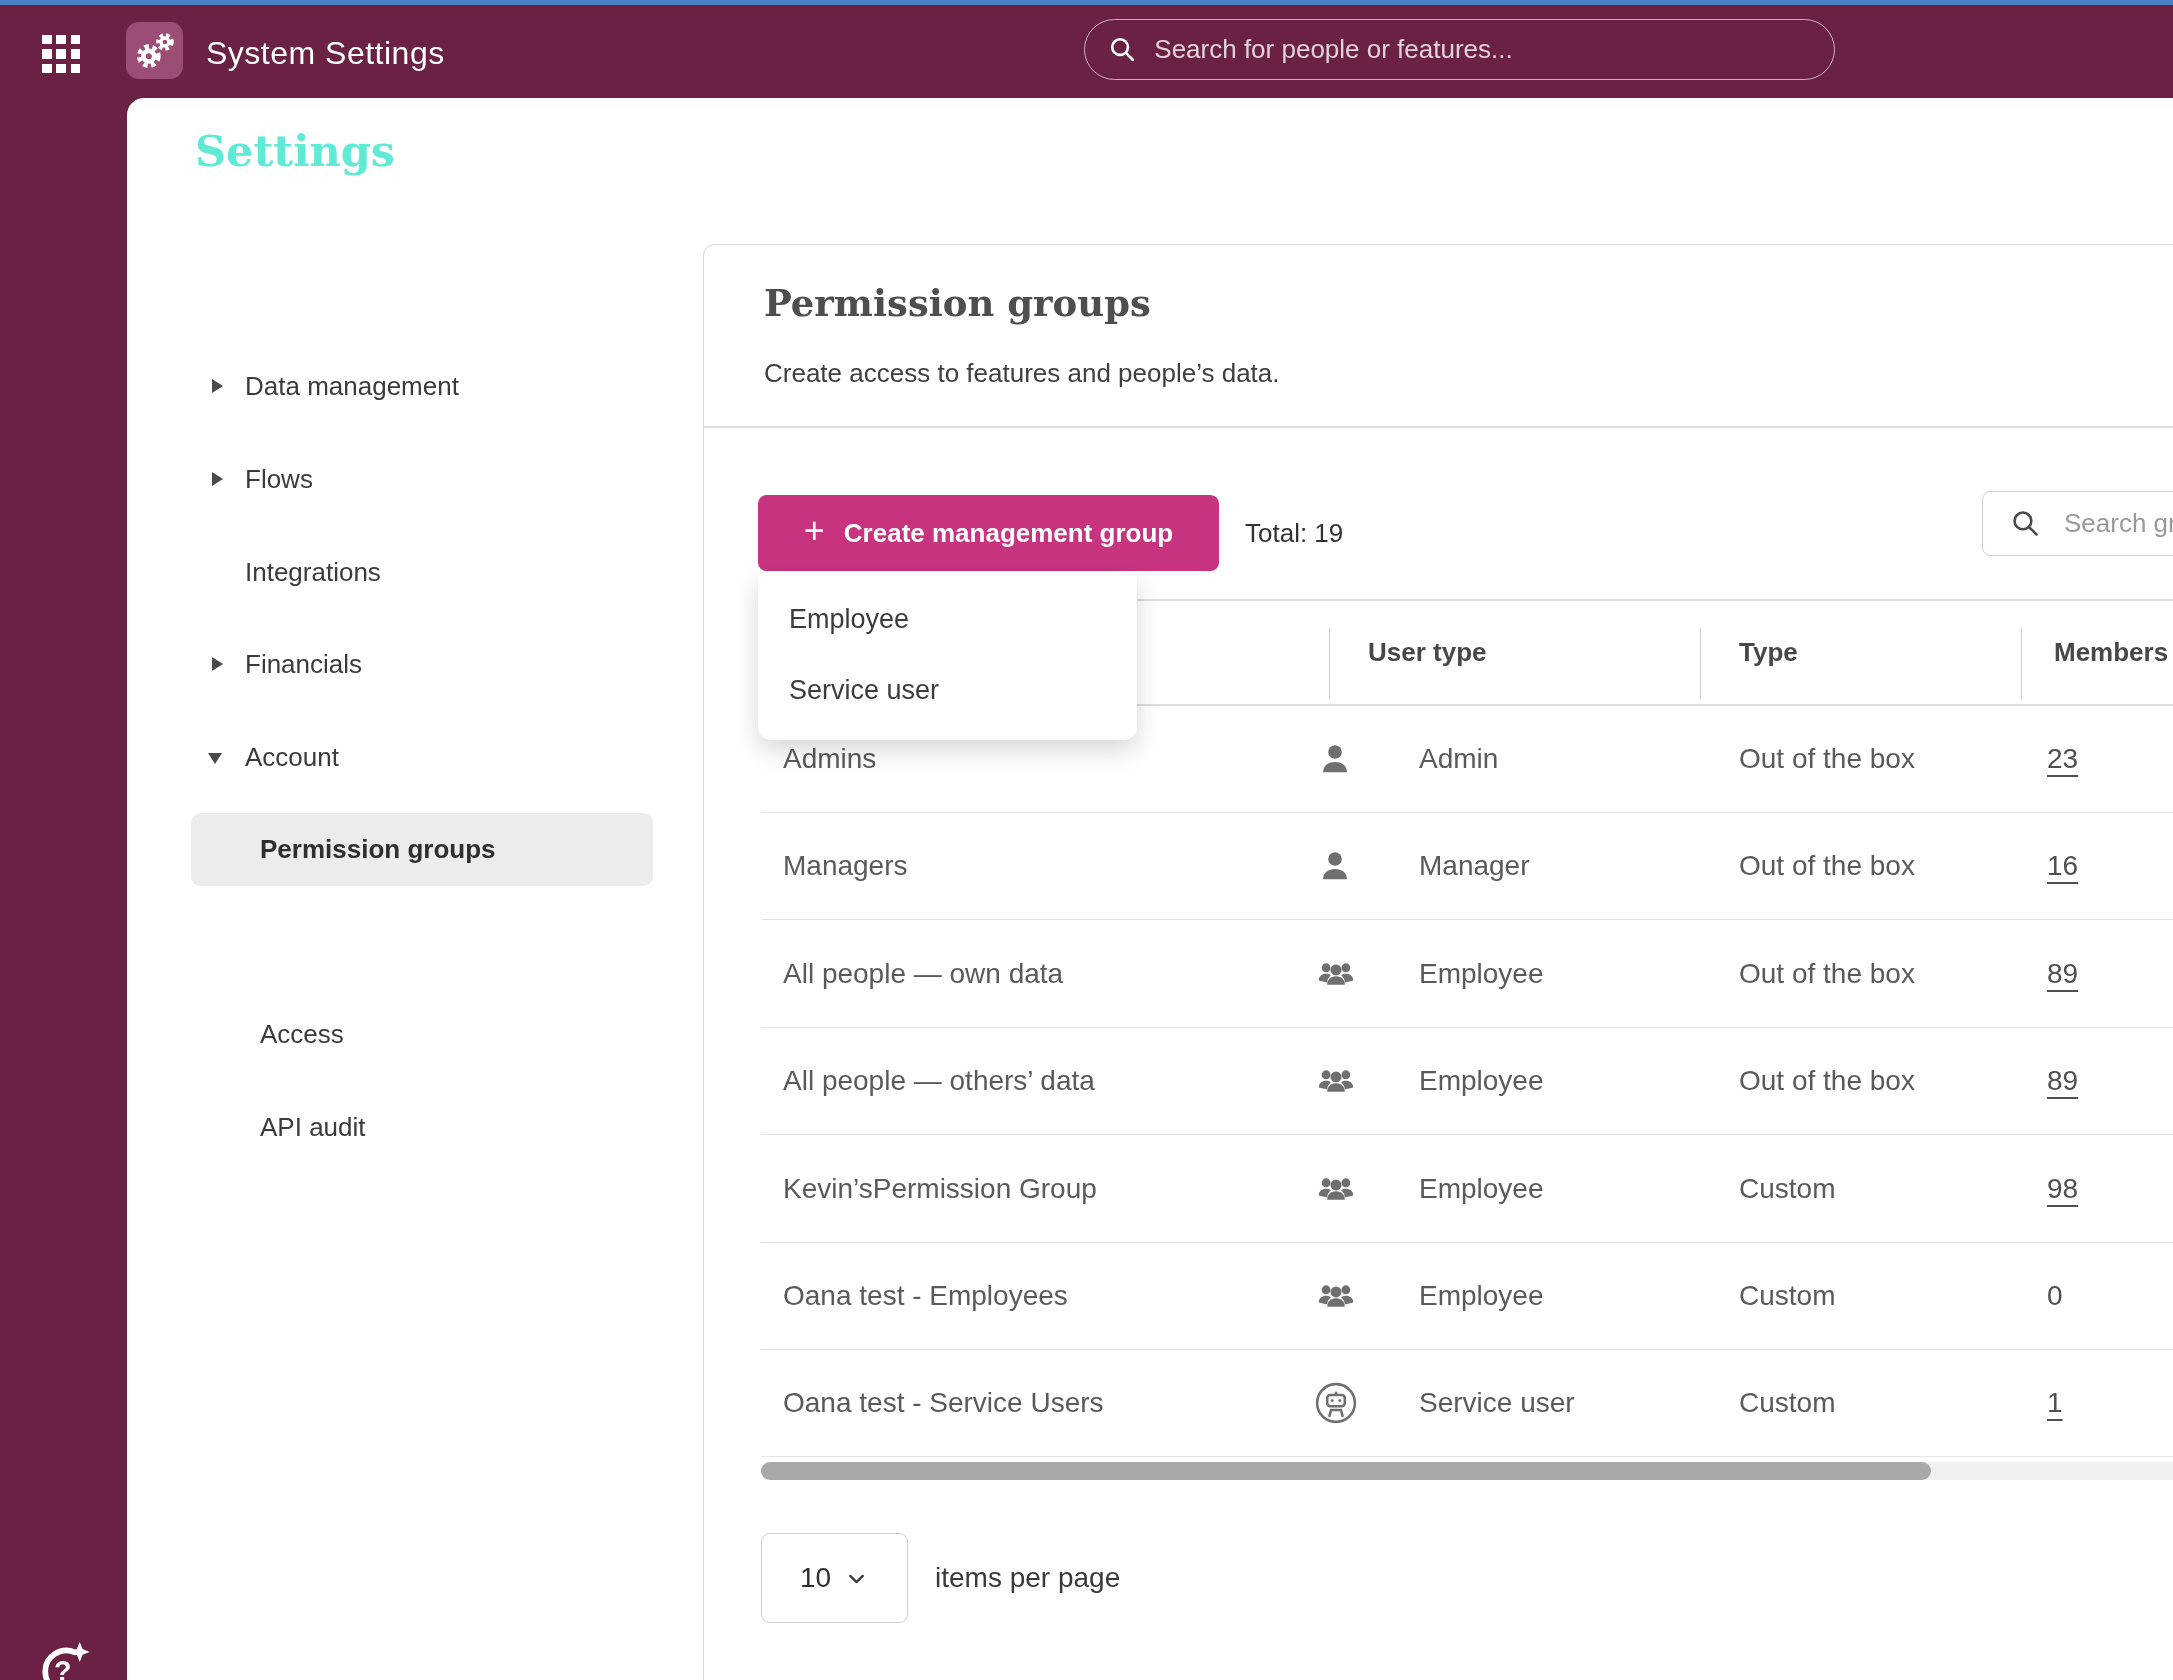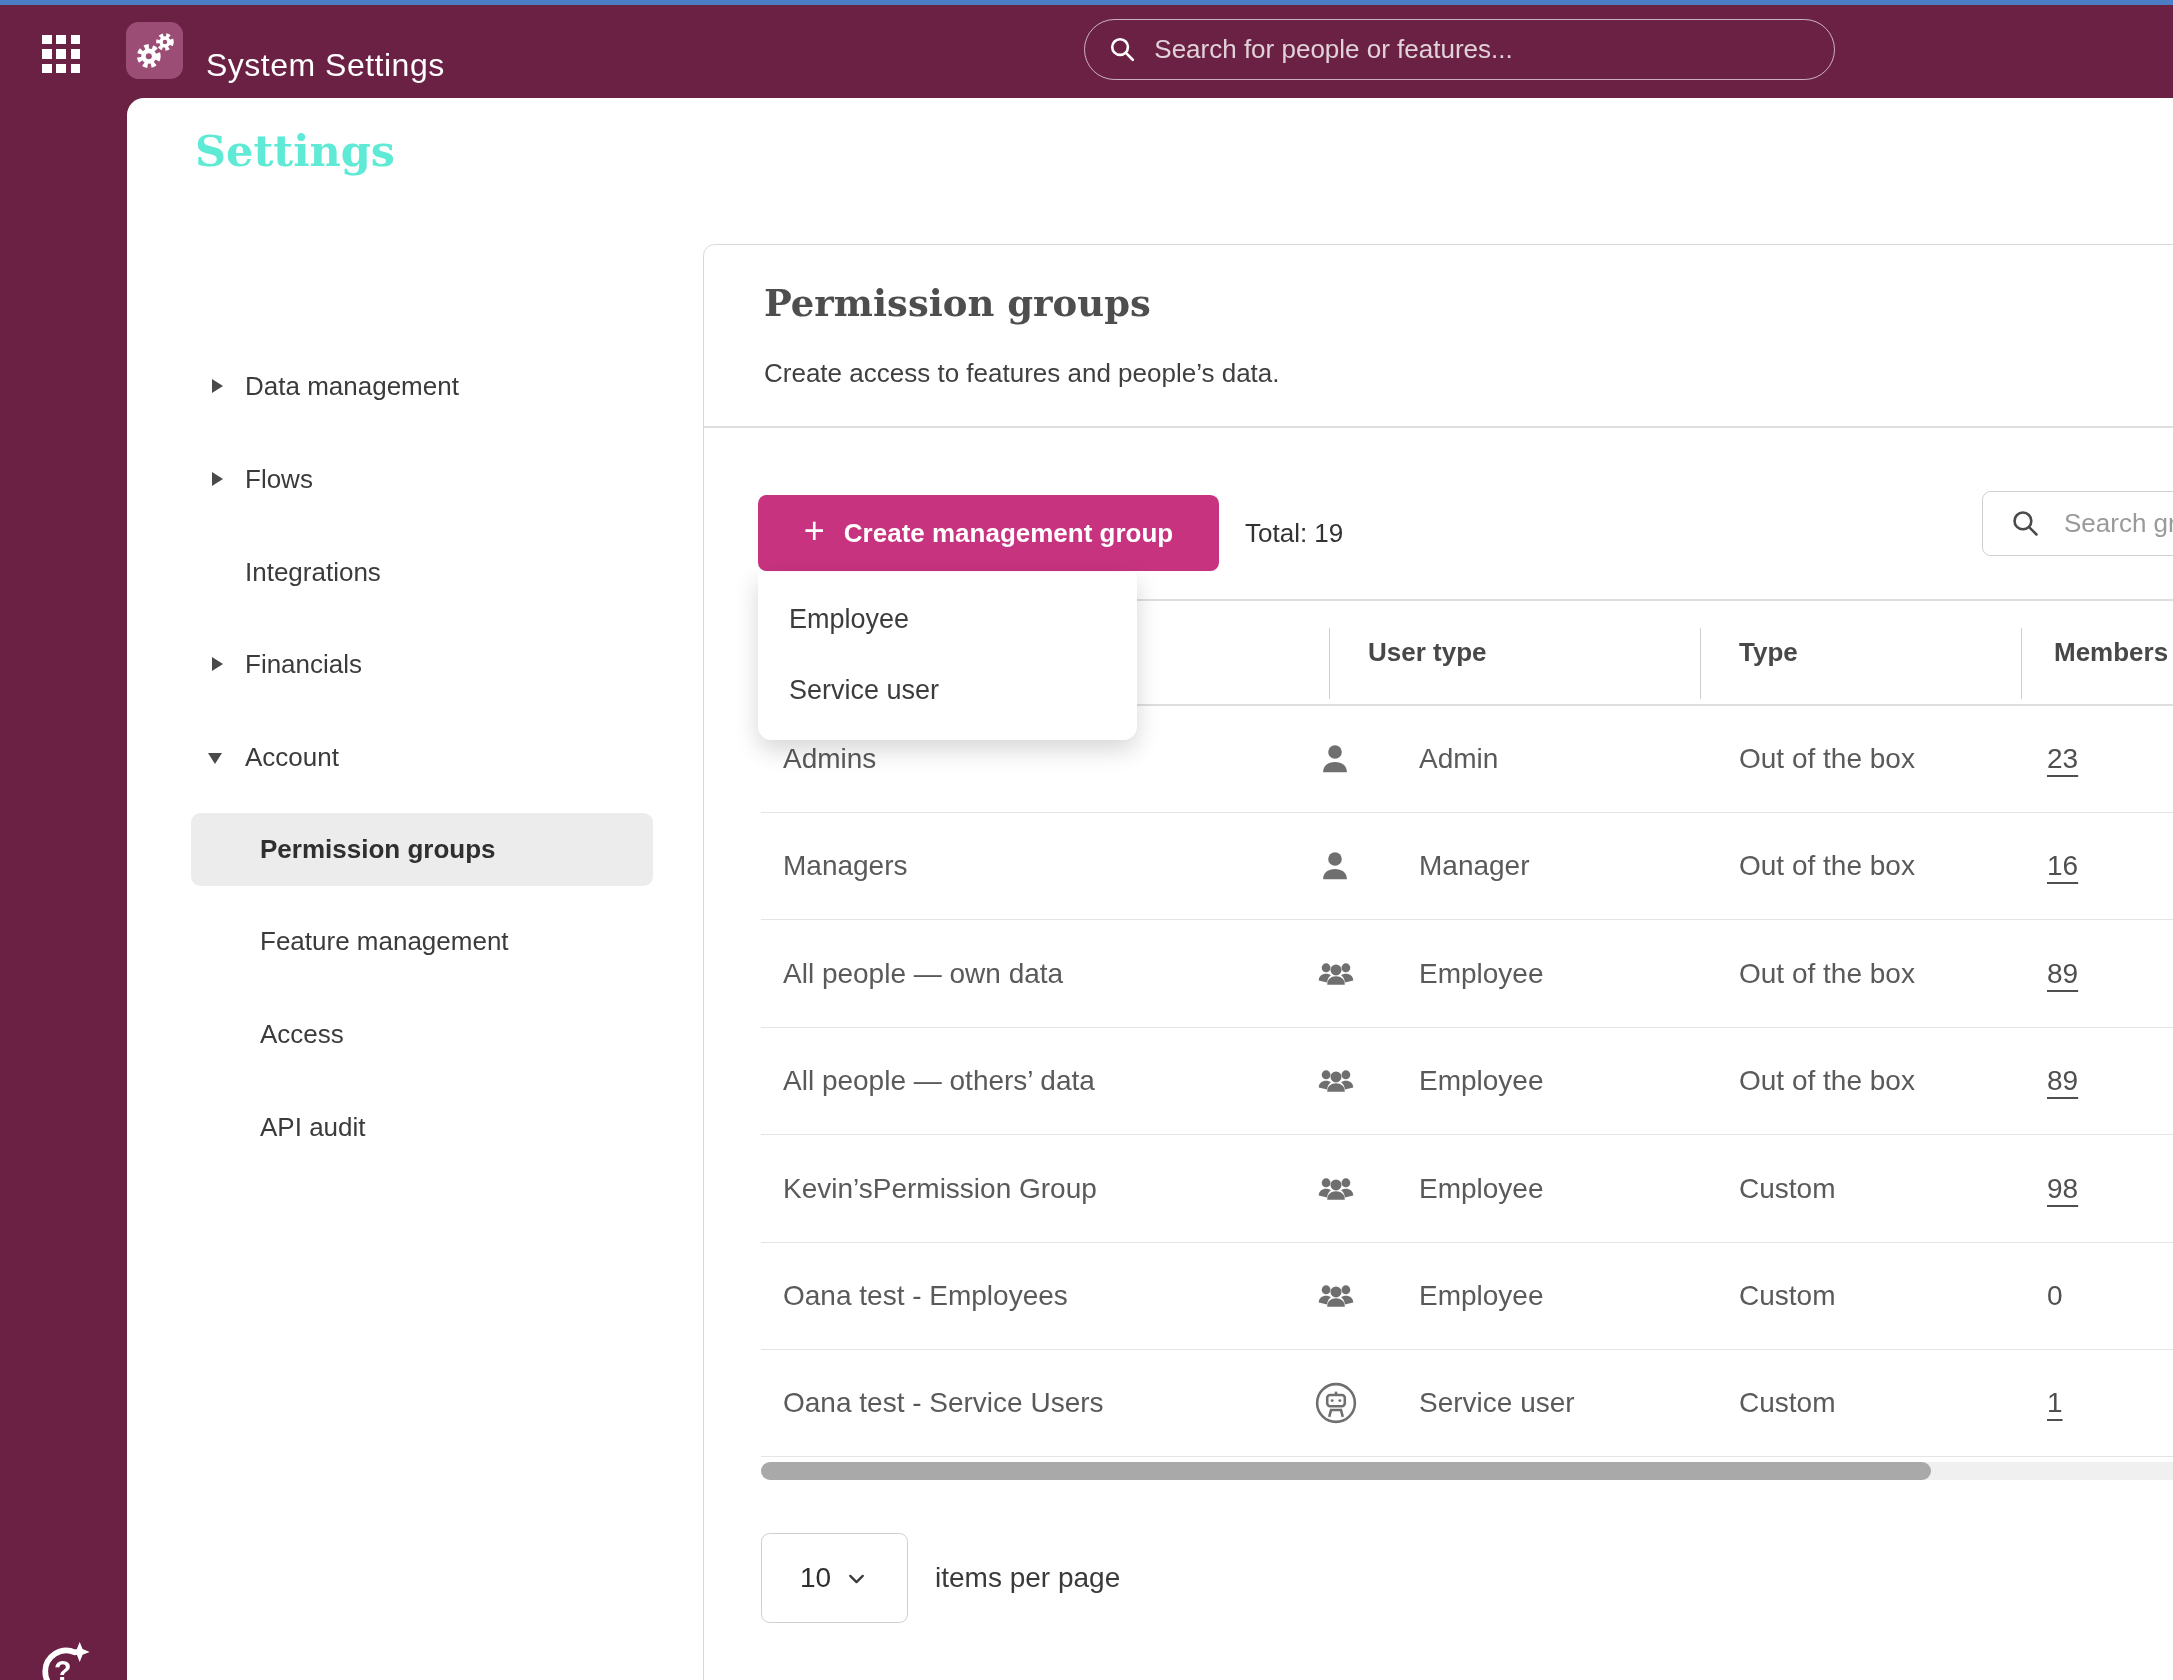--- a/index.html
+++ b/index.html
@@ -7,21 +7,21 @@
        font-family:"Liberation Sans",sans-serif;background:#6a2144;}
 
   
   .blue-strip{position:absolute;left:0;top:0;width:100%;height:4.8px;background:#4b7ec5;}
   .topbar{position:absolute;left:0;top:4.8px;width:100%;height:93px;background:#6a2144;}
   .grid-btn{position:absolute;left:42px;top:30px;width:38px;height:38px;display:grid;
             grid-template-columns:repeat(3,9.6px);grid-template-rows:repeat(3,9.6px);gap:4.8px;cursor:pointer;}
   .grid-btn i{background:#fff;display:block;}
   .logo-badge{position:absolute;left:126px;top:17px;width:57px;height:57px;border-radius:12.4px;background:#9c4d75;}
   .app-title{position:absolute;left:206px;top:0;height:93px;line-height:96px;color:#ffffff;
-             font-size:32px;letter-spacing:0.5px;margin-top:12px;}
+             font-size:32px;letter-spacing:0.5px;}
   .topbar-search{position:absolute;left:1084px;top:14.3px;width:751px;height:61px;border:1.9px solid rgba(255,255,255,.65);
                  border-radius:32px;display:flex;align-items:center;box-sizing:border-box;padding-left:23px;}
   .topbar-search input{background:transparent;border:none;outline:none;color:#fff;font-size:26px;
                        font-family:"Liberation Sans",sans-serif;margin-left:15.3px;width:612px;}
   .topbar-search input::placeholder{color:rgba(255,255,255,.8);}
 
   
   .help-btn{position:absolute;left:32.5px;top:1640px;width:61px;height:61px;cursor:pointer;}
 
   
@@ -165,23 +165,20 @@
     <span class="lbl">Financials</span>
   </div>
   <div class="nav-item" style="top:738px">
     <span class="tri-down"></span>
     <span class="lbl">Account</span>
   </div>
 
   <div class="nav-selected">
     <span class="lbl">Permission groups</span>
   </div>
-  <div class="nav-sub" style="top:922px">
-    <span class="lbl">Feature management</span>
-  </div>
   <div class="nav-sub" style="top:1015px">
     <span class="lbl">Access</span>
   </div>
   <div class="nav-sub" style="top:1108px">
     <span class="lbl">API audit</span>
   </div>
 
   <div class="panel">
     <h2 class="panel-title">Permission groups</h2>
     <p class="panel-sub">Create access to features and people’s data.</p>

